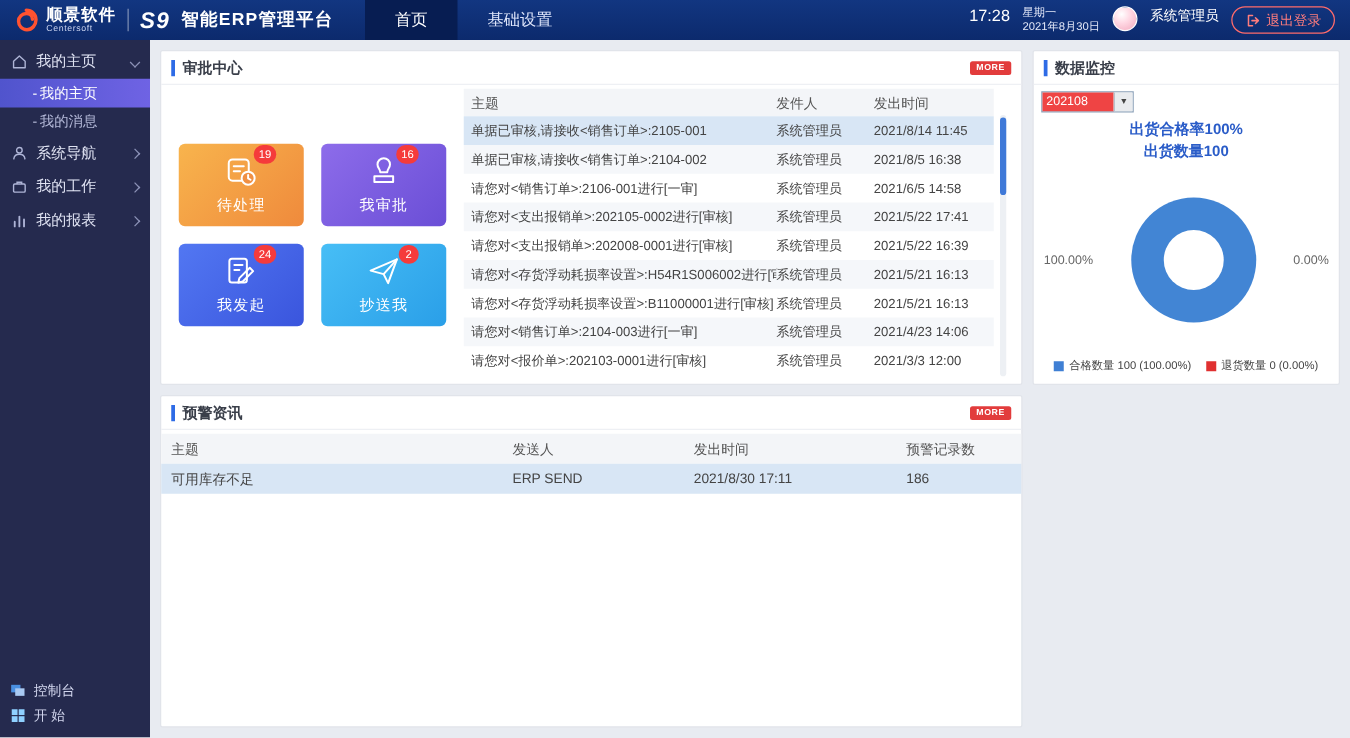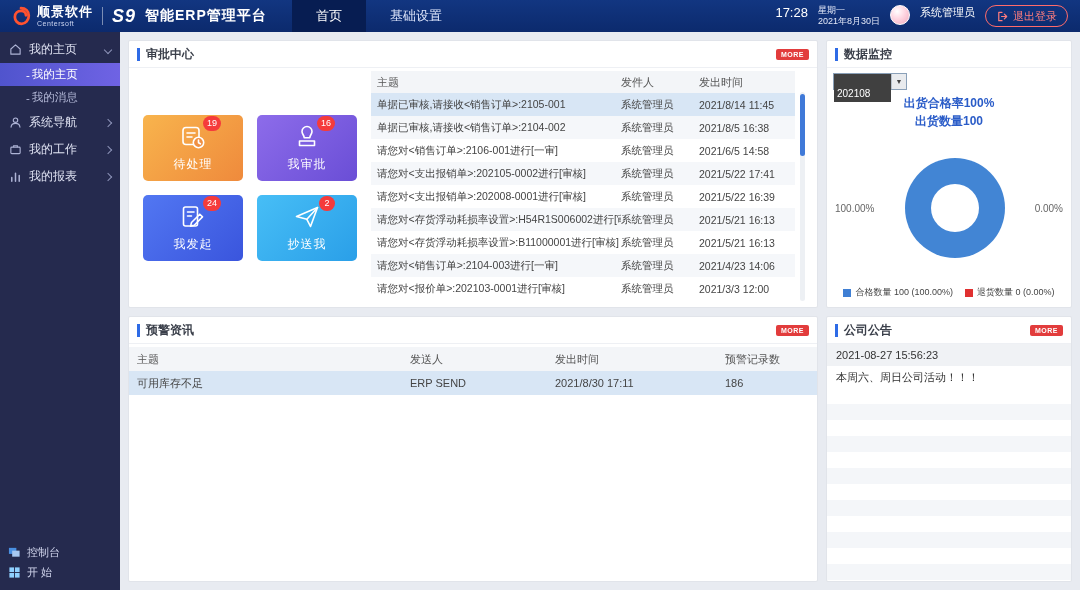--- a/index.html
+++ b/index.html
@@ -81,21 +81,21 @@
   .wtr { display:flex; height:24px; align-items:center; font-size:11px; color:#444; background:#d8e6f5; cursor:pointer; }
   .w-subj { flex:1; padding:0 8px; min-width:0; }
   .w-sender { width:145px; flex:none; }
   .w-time { width:170px; flex:none; }
   .w-count { width:92px; flex:none; }
 
   
   .panel.monitor { flex:0 0 268px; }
   .monitor-body { flex:1; display:flex; flex-direction:column; padding:5px 6px 6px; min-height:0; }
   .select { width:74px; height:17px; border:1px solid #8aa0b8; display:flex; cursor:pointer; flex:none; }
-  .select-val { flex:1; background:#404040; color:#fff; font-size:10px; padding:14px 3px; line-height:1.1; }
+  .select-val { flex:1; background:#ef4444; color:#fff; font-size:10px; padding:2px 3px; line-height:1.1; }
   .select-arrow { width:15px; background:#e9ebee; border-left:1px solid #b9c2cc; display:flex; align-items:center; justify-content:center; font-size:7px; color:#444; }
   .monitor-text { text-align:center; color:#2a5cc8; font-size:12px; font-weight:bold; line-height:1.5; margin-top:4px; }
   .donut-row { flex:1; display:flex; align-items:center; justify-content:space-between; padding:0 2px; min-height:0; }
   .donut-label { font-size:10px; color:#666; flex:none; }
   .donut { width:100px; height:100px; border-radius:50%; background:#4285d4; position:relative; flex:none; }
   .donut::after { content:""; position:absolute; inset:26px; background:#fff; border-radius:50%; }
   .legend { display:flex; justify-content:center; gap:12px; font-size:9px; color:#444; flex:none; padding-bottom:2px; }
   .leg-item { display:flex; align-items:center; gap:4px; }
   .sq { width:8px; height:8px; display:inline-block; flex:none; }
   .sq-blue { background:#3f7fd4; }
@@ -369,35 +369,17 @@
                 <span>合格数量 100 (100.00%)</span>
               </span>
               <span class="leg-item">
                 <i class="sq sq-red"></i>
                 <span>退货数量 0 (0.00%)</span>
               </span>
             </div>
           </div>
         </div>
 
-        <div class="panel announce">
-          <div class="panel-hd">
-            <span class="panel-title">公司公告</span>
-            <span class="more-btn">MORE</span>
-          </div>
-          <div class="ann-row gray">
-            <span>2021-08-27 15:56:23</span>
-          </div>
-          <div class="ann-row">
-            <span>本周六、周日公司活动！！！</span>
-          </div>
-          <div class="stripe"></div>
-          <div class="stripe"></div>
-          <div class="stripe"></div>
-          <div class="stripe"></div>
-          <div class="stripe"></div>
-          <div class="stripe"></div>
-        </div>
 
       </section>
     </main>
   </div>
 </div>
 
 </body></html>

